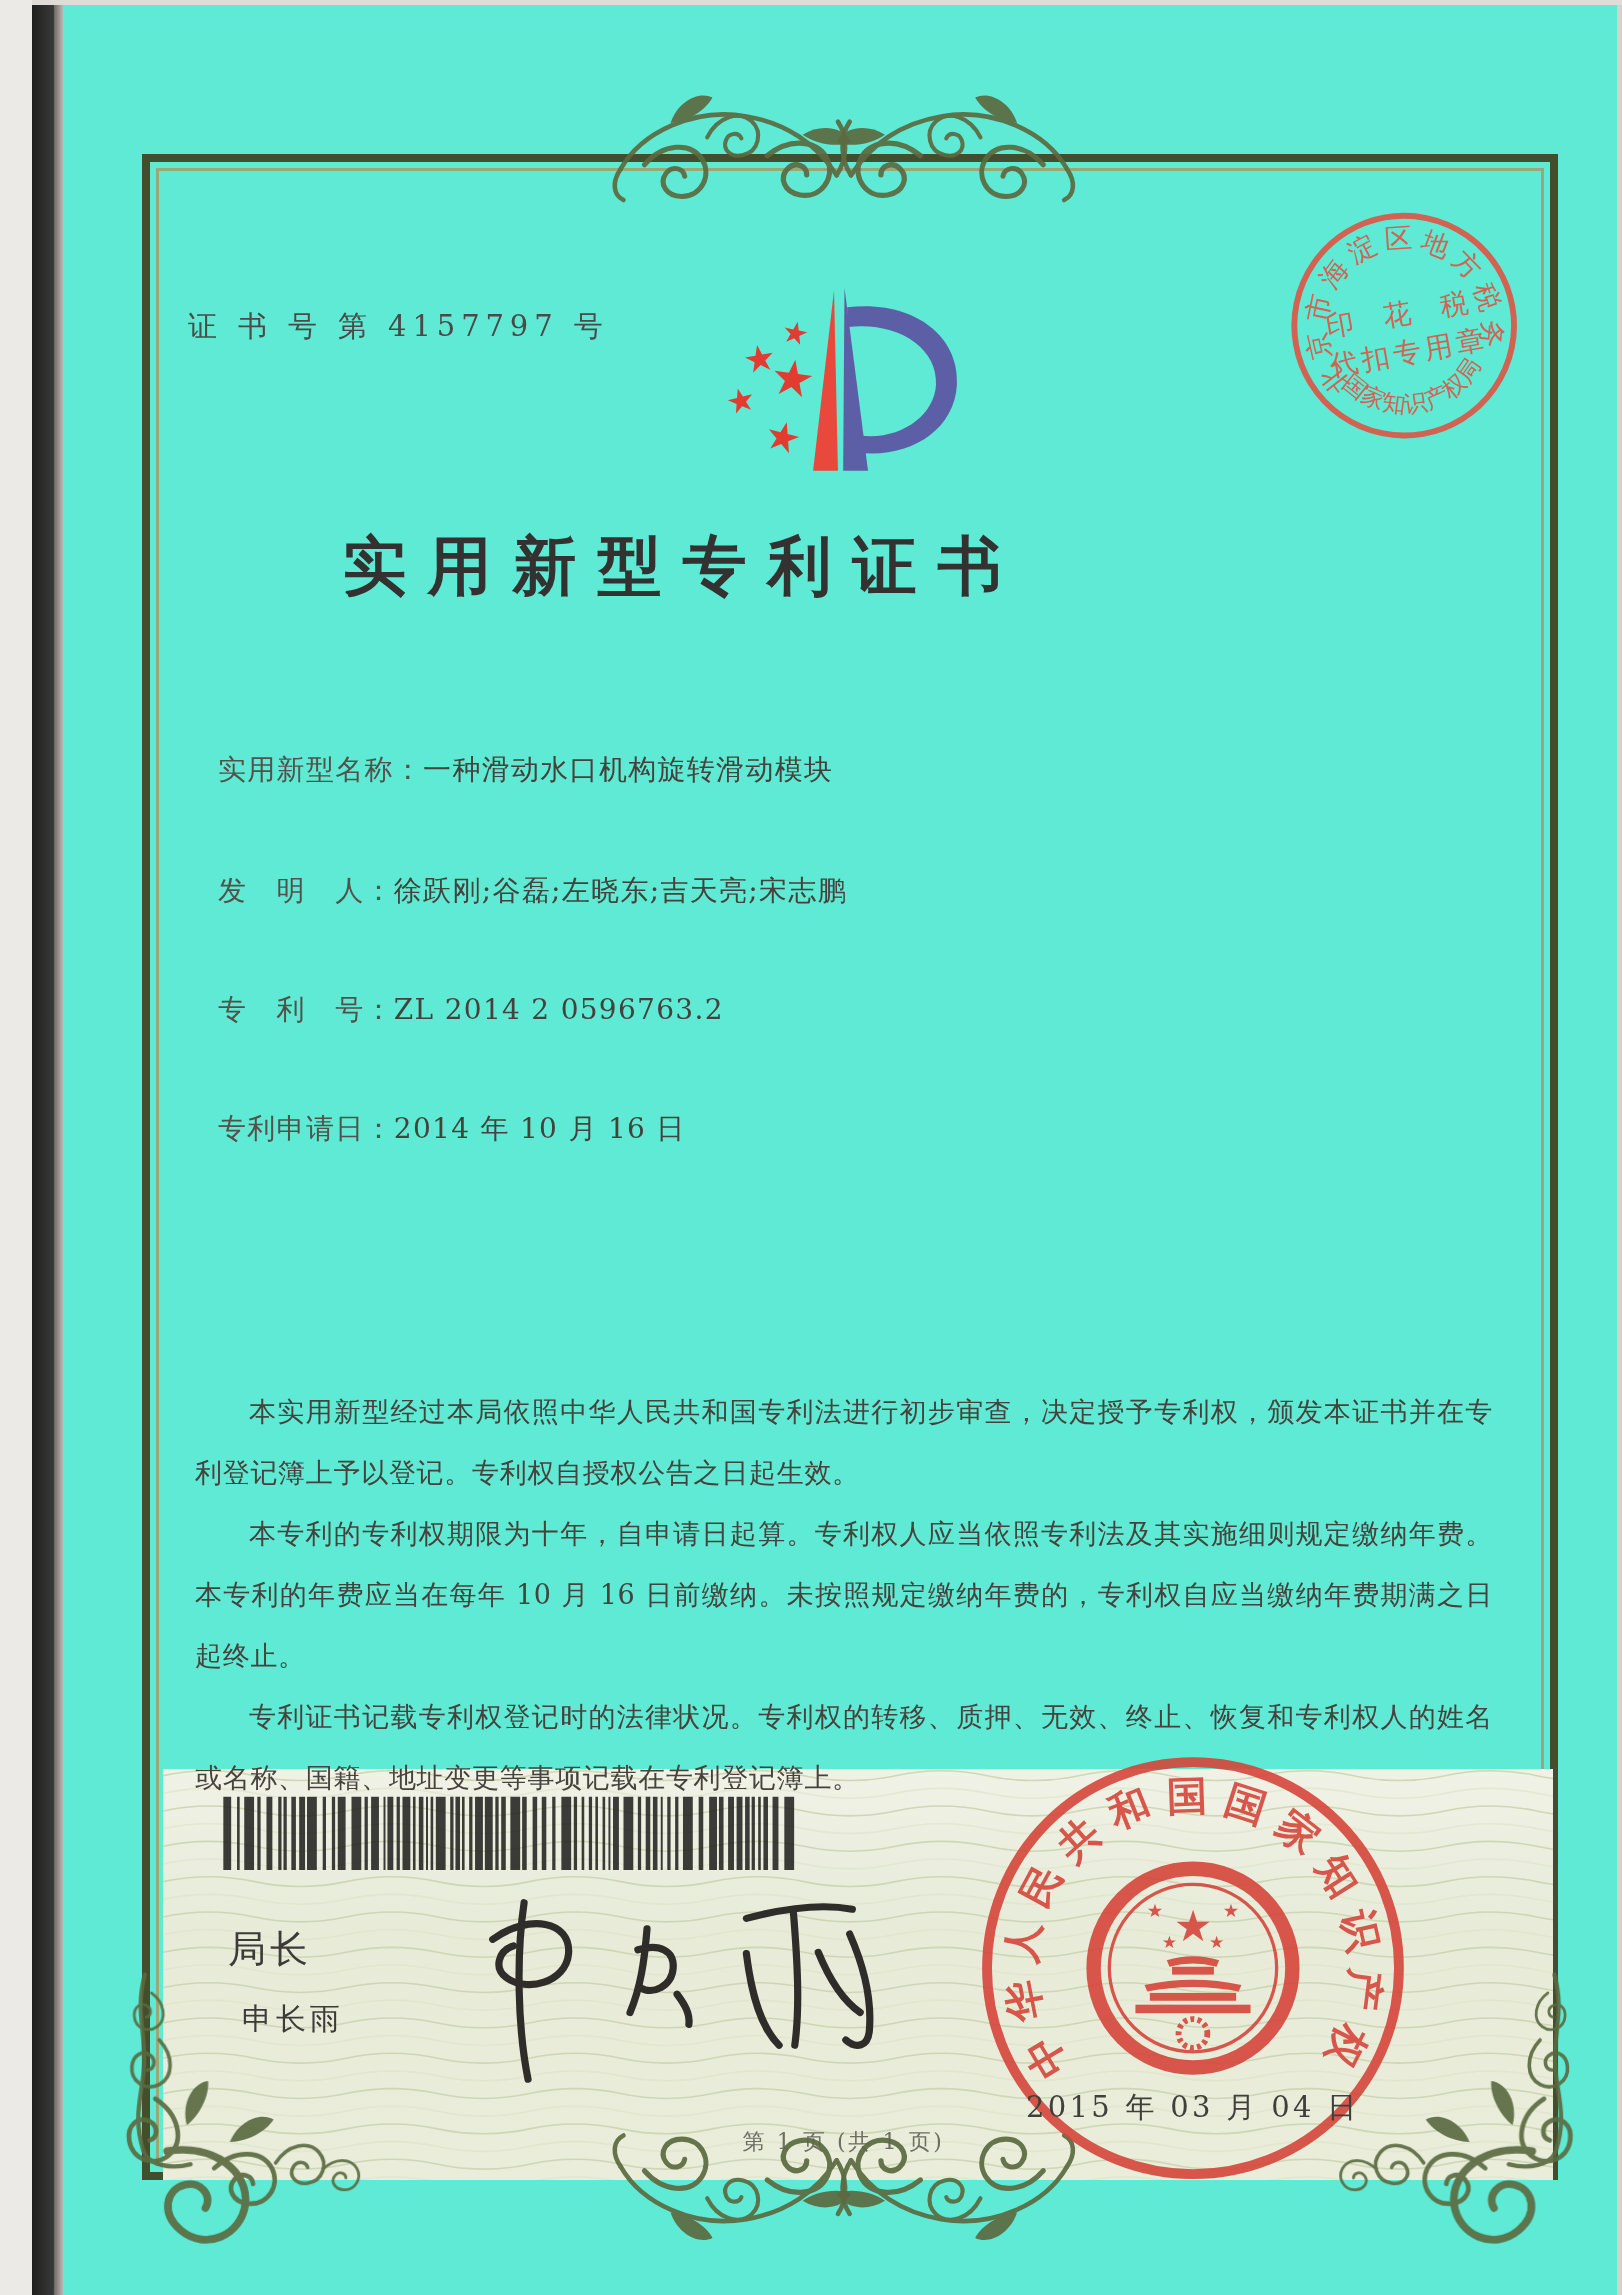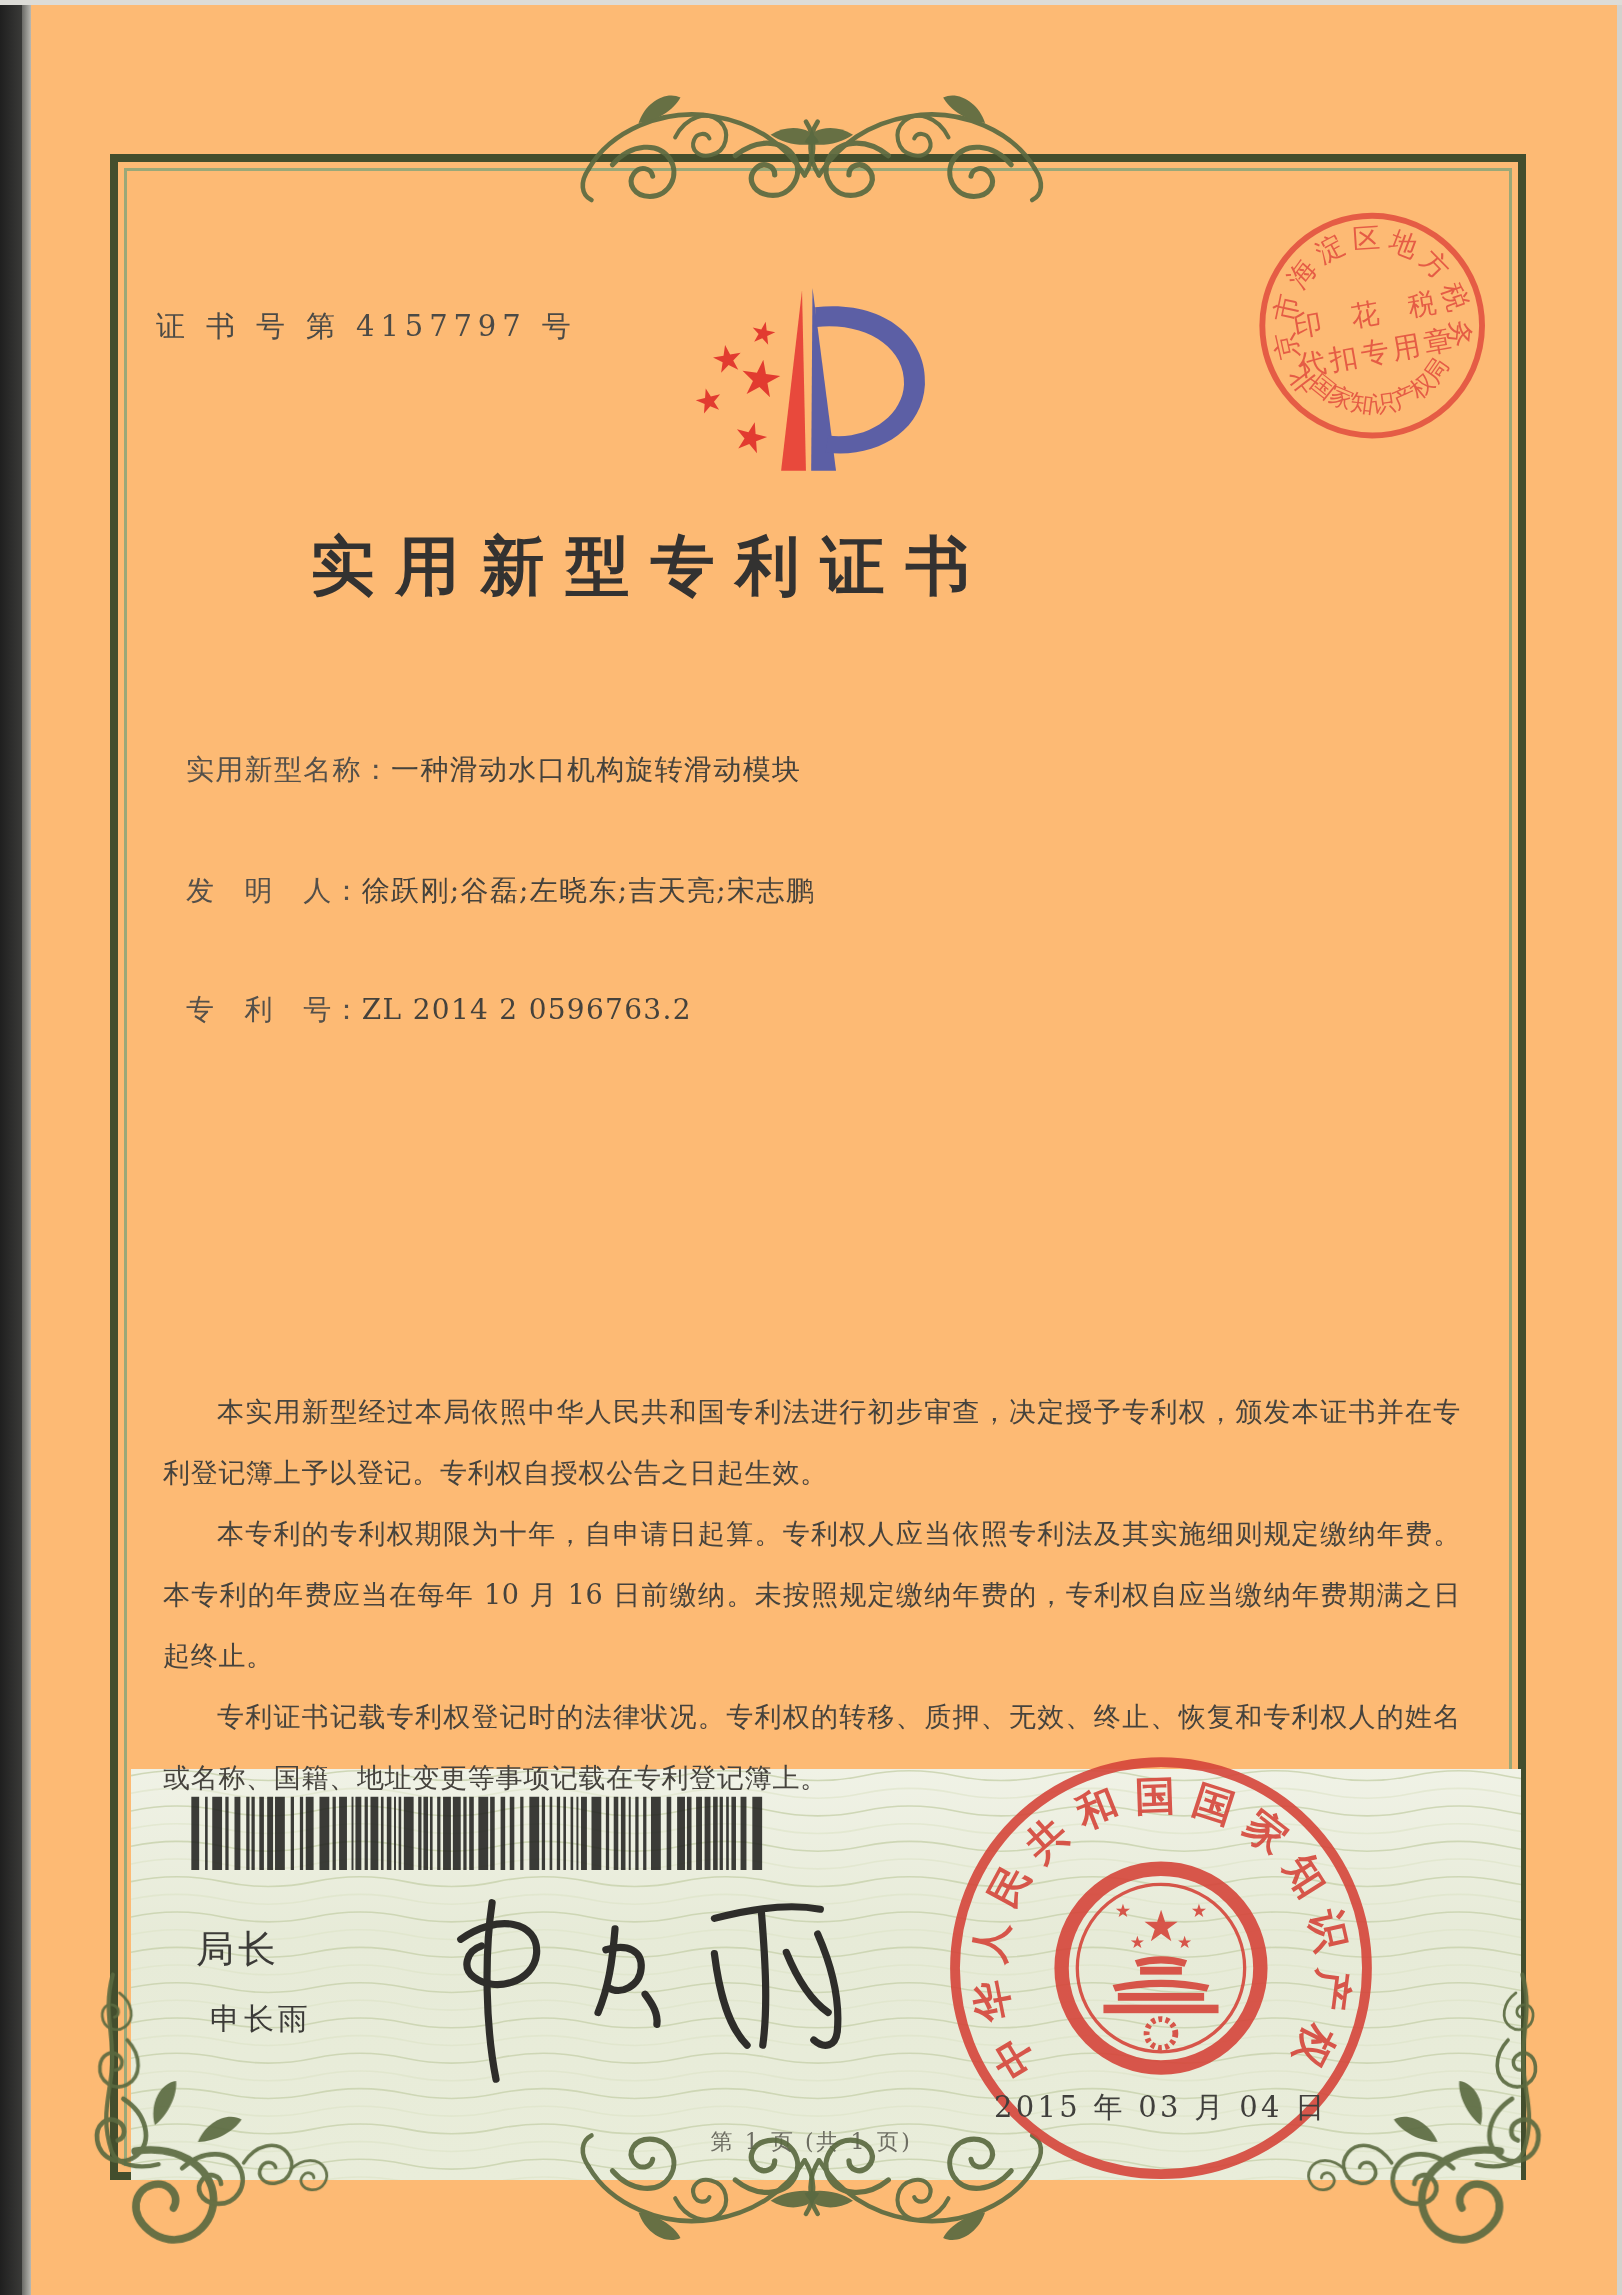--- a/index.html
+++ b/index.html
@@ -1,20 +1,20 @@
 <!DOCTYPE html>
 <html style="font-size:10.5px"><head>
 <meta charset="utf-8">
 <style>
   html,body{margin:0;padding:0;}
   body{
     width:1623px;height:2295px;position:relative;background:#eceae6;
     font-family:"DejaVu Serif", serif;overflow:hidden;
   }
-  .page{position:absolute;inset:0;background:#fdba74;}
+  .page{position:absolute;inset:0;background:#5eead4;margin-left:32px;}
   
   .scan-strip{position:absolute;left:0;top:0;width:22px;height:2295px;background:linear-gradient(90deg,#1f1f1f,#3a3a38);}
   .scan-strip2{position:absolute;left:22px;top:0;width:9.2px;height:2295px;background:linear-gradient(90deg,#6a6a66,#b9b8b2);}
   .scan-right{position:absolute;right:0;top:0;width:6.5px;height:2295px;background:#d3d2cd;}
   .scan-top{position:absolute;left:0;top:0;height:5.2px;width:1623px;background:#dddcd7;}
   
   .frame-outer{position:absolute;left:110px;top:154px;width:1416px;height:2026px;border:8.5px solid #434e2d;box-sizing:border-box;}
   .frame-inner{position:absolute;inset:5.9px;border:3.3px solid #9aa878;}
   
   .watermark{position:absolute;left:131px;top:1769px;width:1390px;height:411px;overflow:hidden;z-index:1;
@@ -86,20 +86,23 @@
   <h1 class="title">实用新型专利证书</h1>
 
   <div class="field" style="top:872px">
     <span class="flabel">发　明　人：</span><span class="fvalue">徐跃刚;谷磊;左晓东;吉天亮;宋志鹏</span>
   </div>
   <div class="field" style="top:751px">
     <span class="flabel">实用新型名称：</span><span class="fvalue">一种滑动水口机构旋转滑动模块</span>
   </div>
   <div class="field" style="top:991px">
     <span class="flabel">专　利　号：</span><span class="fvalue">ZL 2014 2 0596763.2</span>
+  </div>
+  <div class="field" style="top:1110px">
+    <span class="flabel">专利申请日：</span><span class="fvalue">2014 年 10 月 16 日</span>
   </div>
 
   <div class="body-text">
     <p>本实用新型经过本局依照中华人民共和国专利法进行初步审查，决定授予专利权，颁发本证书并在专利登记簿上予以登记。专利权自授权公告之日起生效。</p>
     <p>本专利的专利权期限为十年，自申请日起算。专利权人应当依照专利法及其实施细则规定缴纳年费。本专利的年费应当在每年 10 月 16 日前缴纳。未按照规定缴纳年费的，专利权自应当缴纳年费期满之日起终止。</p>
     <p>专利证书记载专利权登记时的法律状况。专利权的转移、质押、无效、终止、恢复和专利权人的姓名或名称、国籍、地址变更等事项记载在专利登记簿上。</p>
   </div>
 
   <div class="director-role">局长</div>
   <div class="director-name">申长雨</div>

